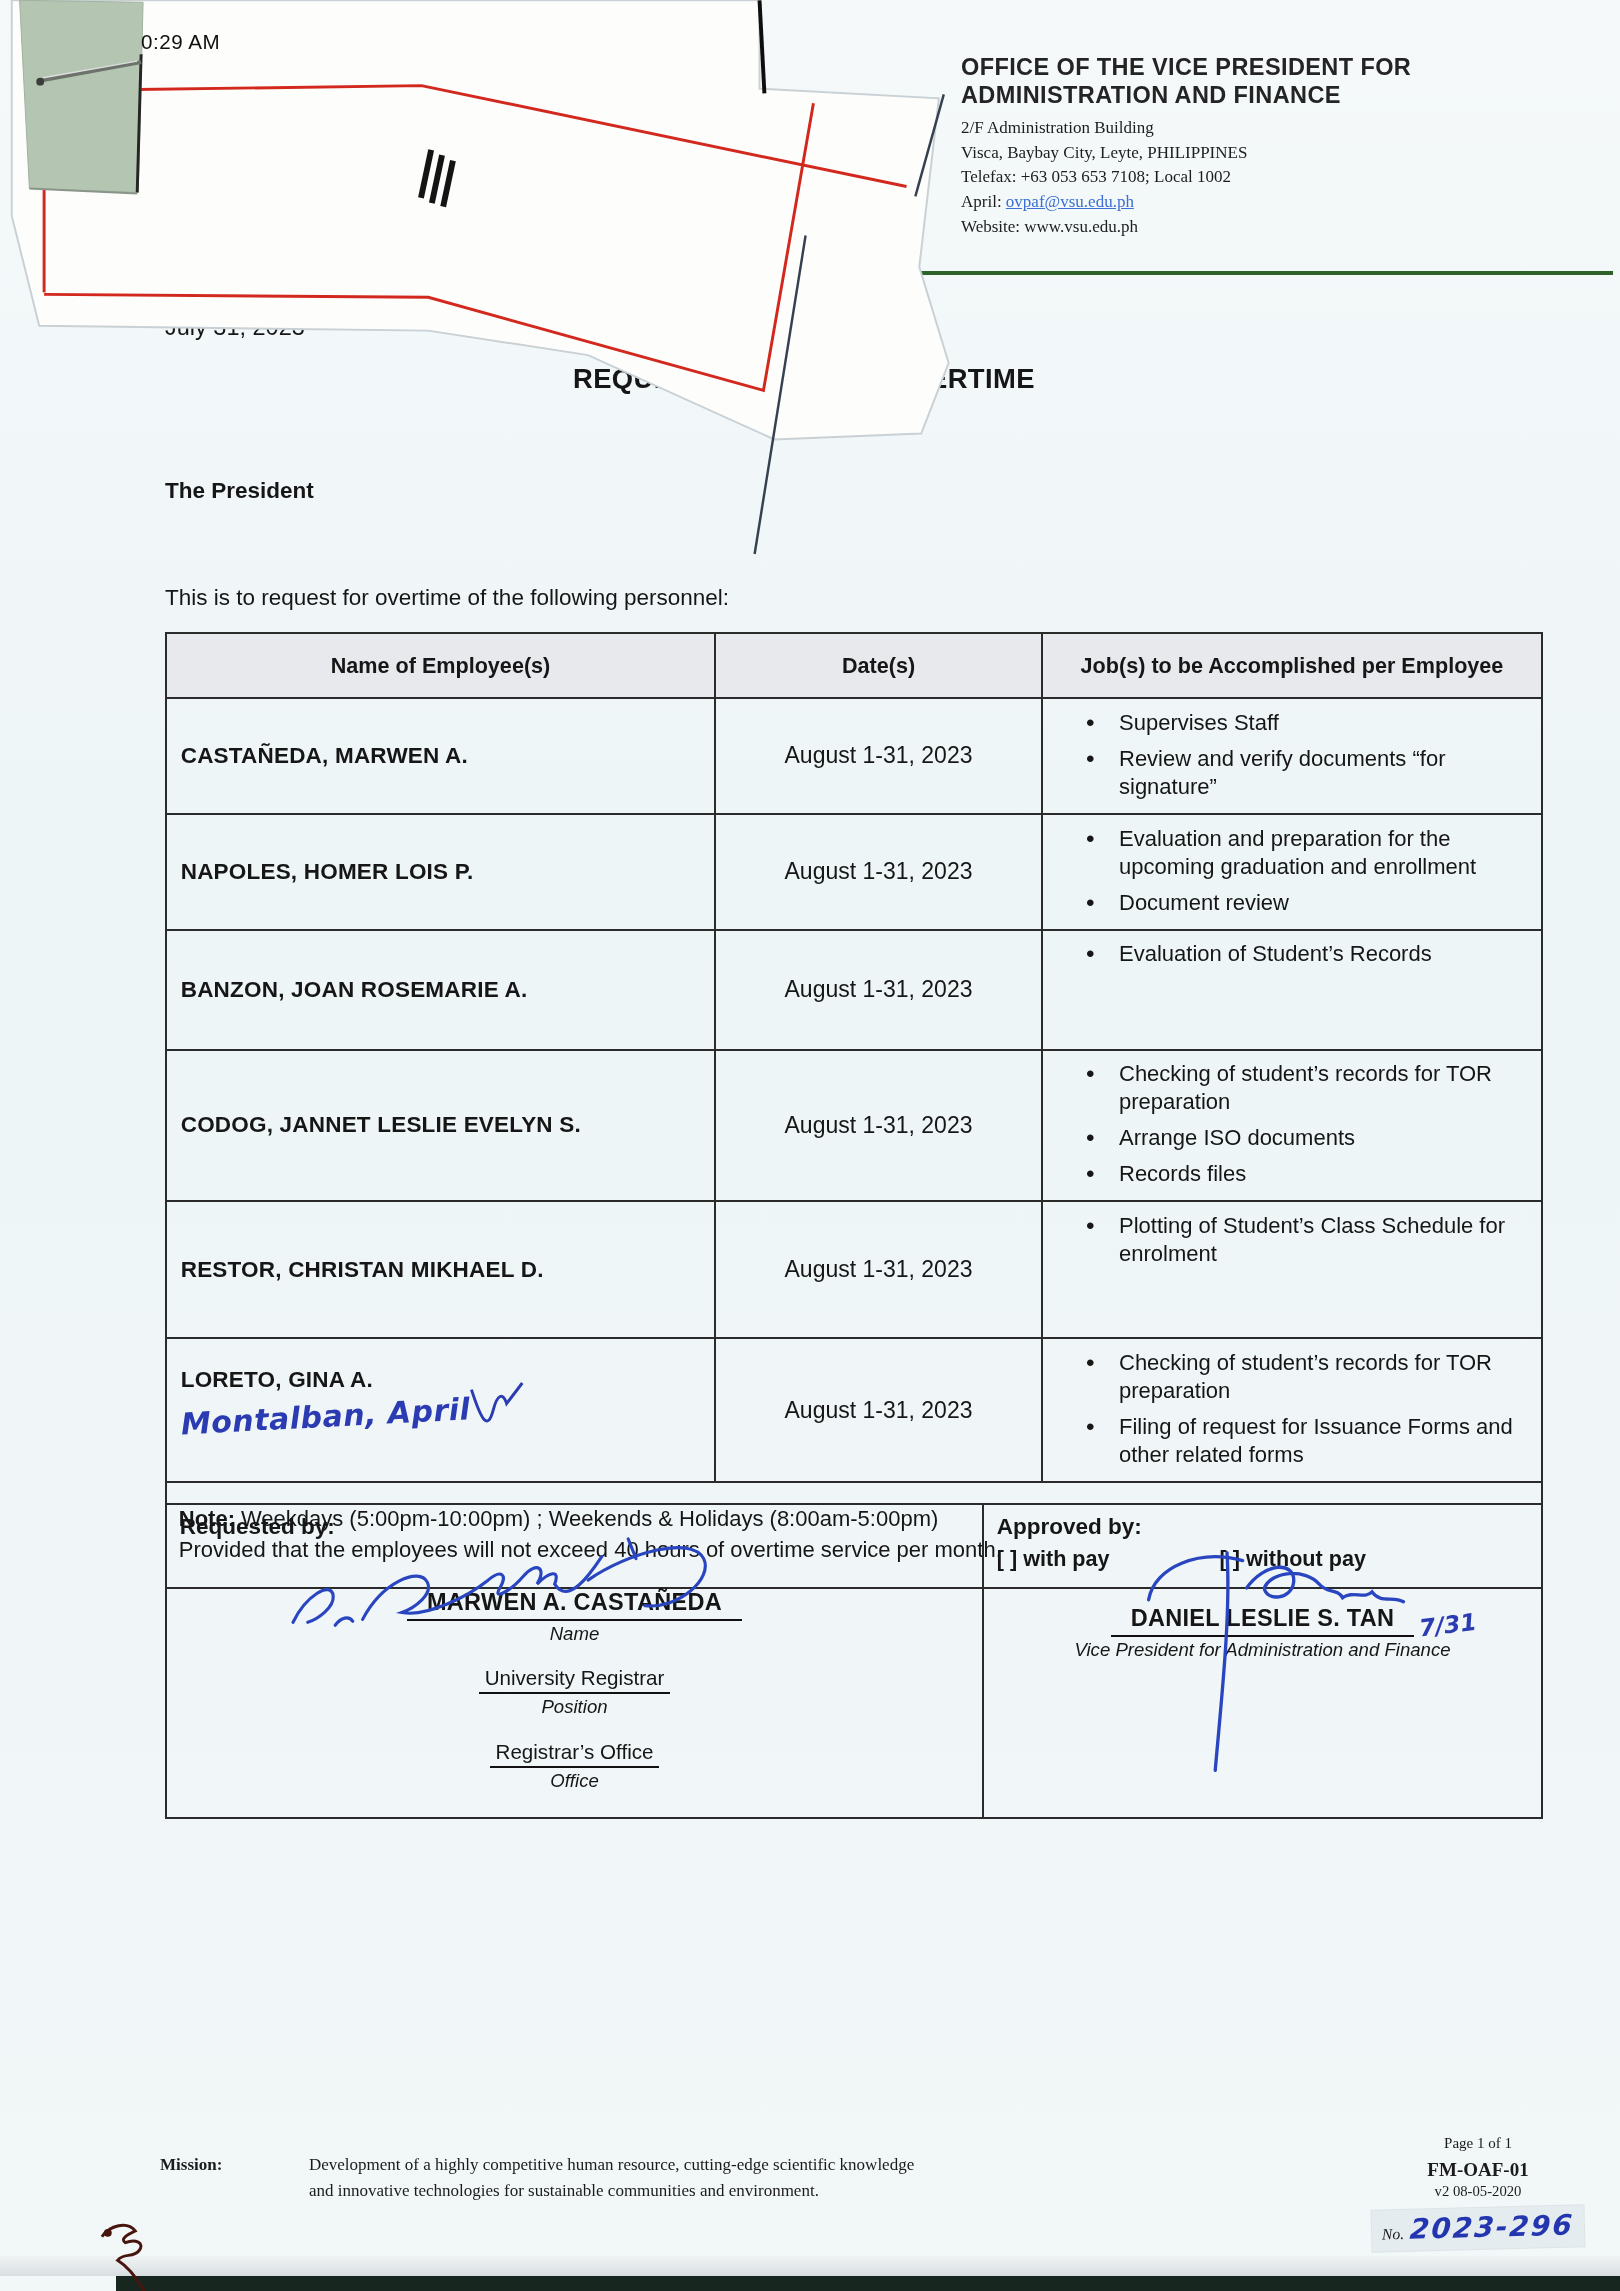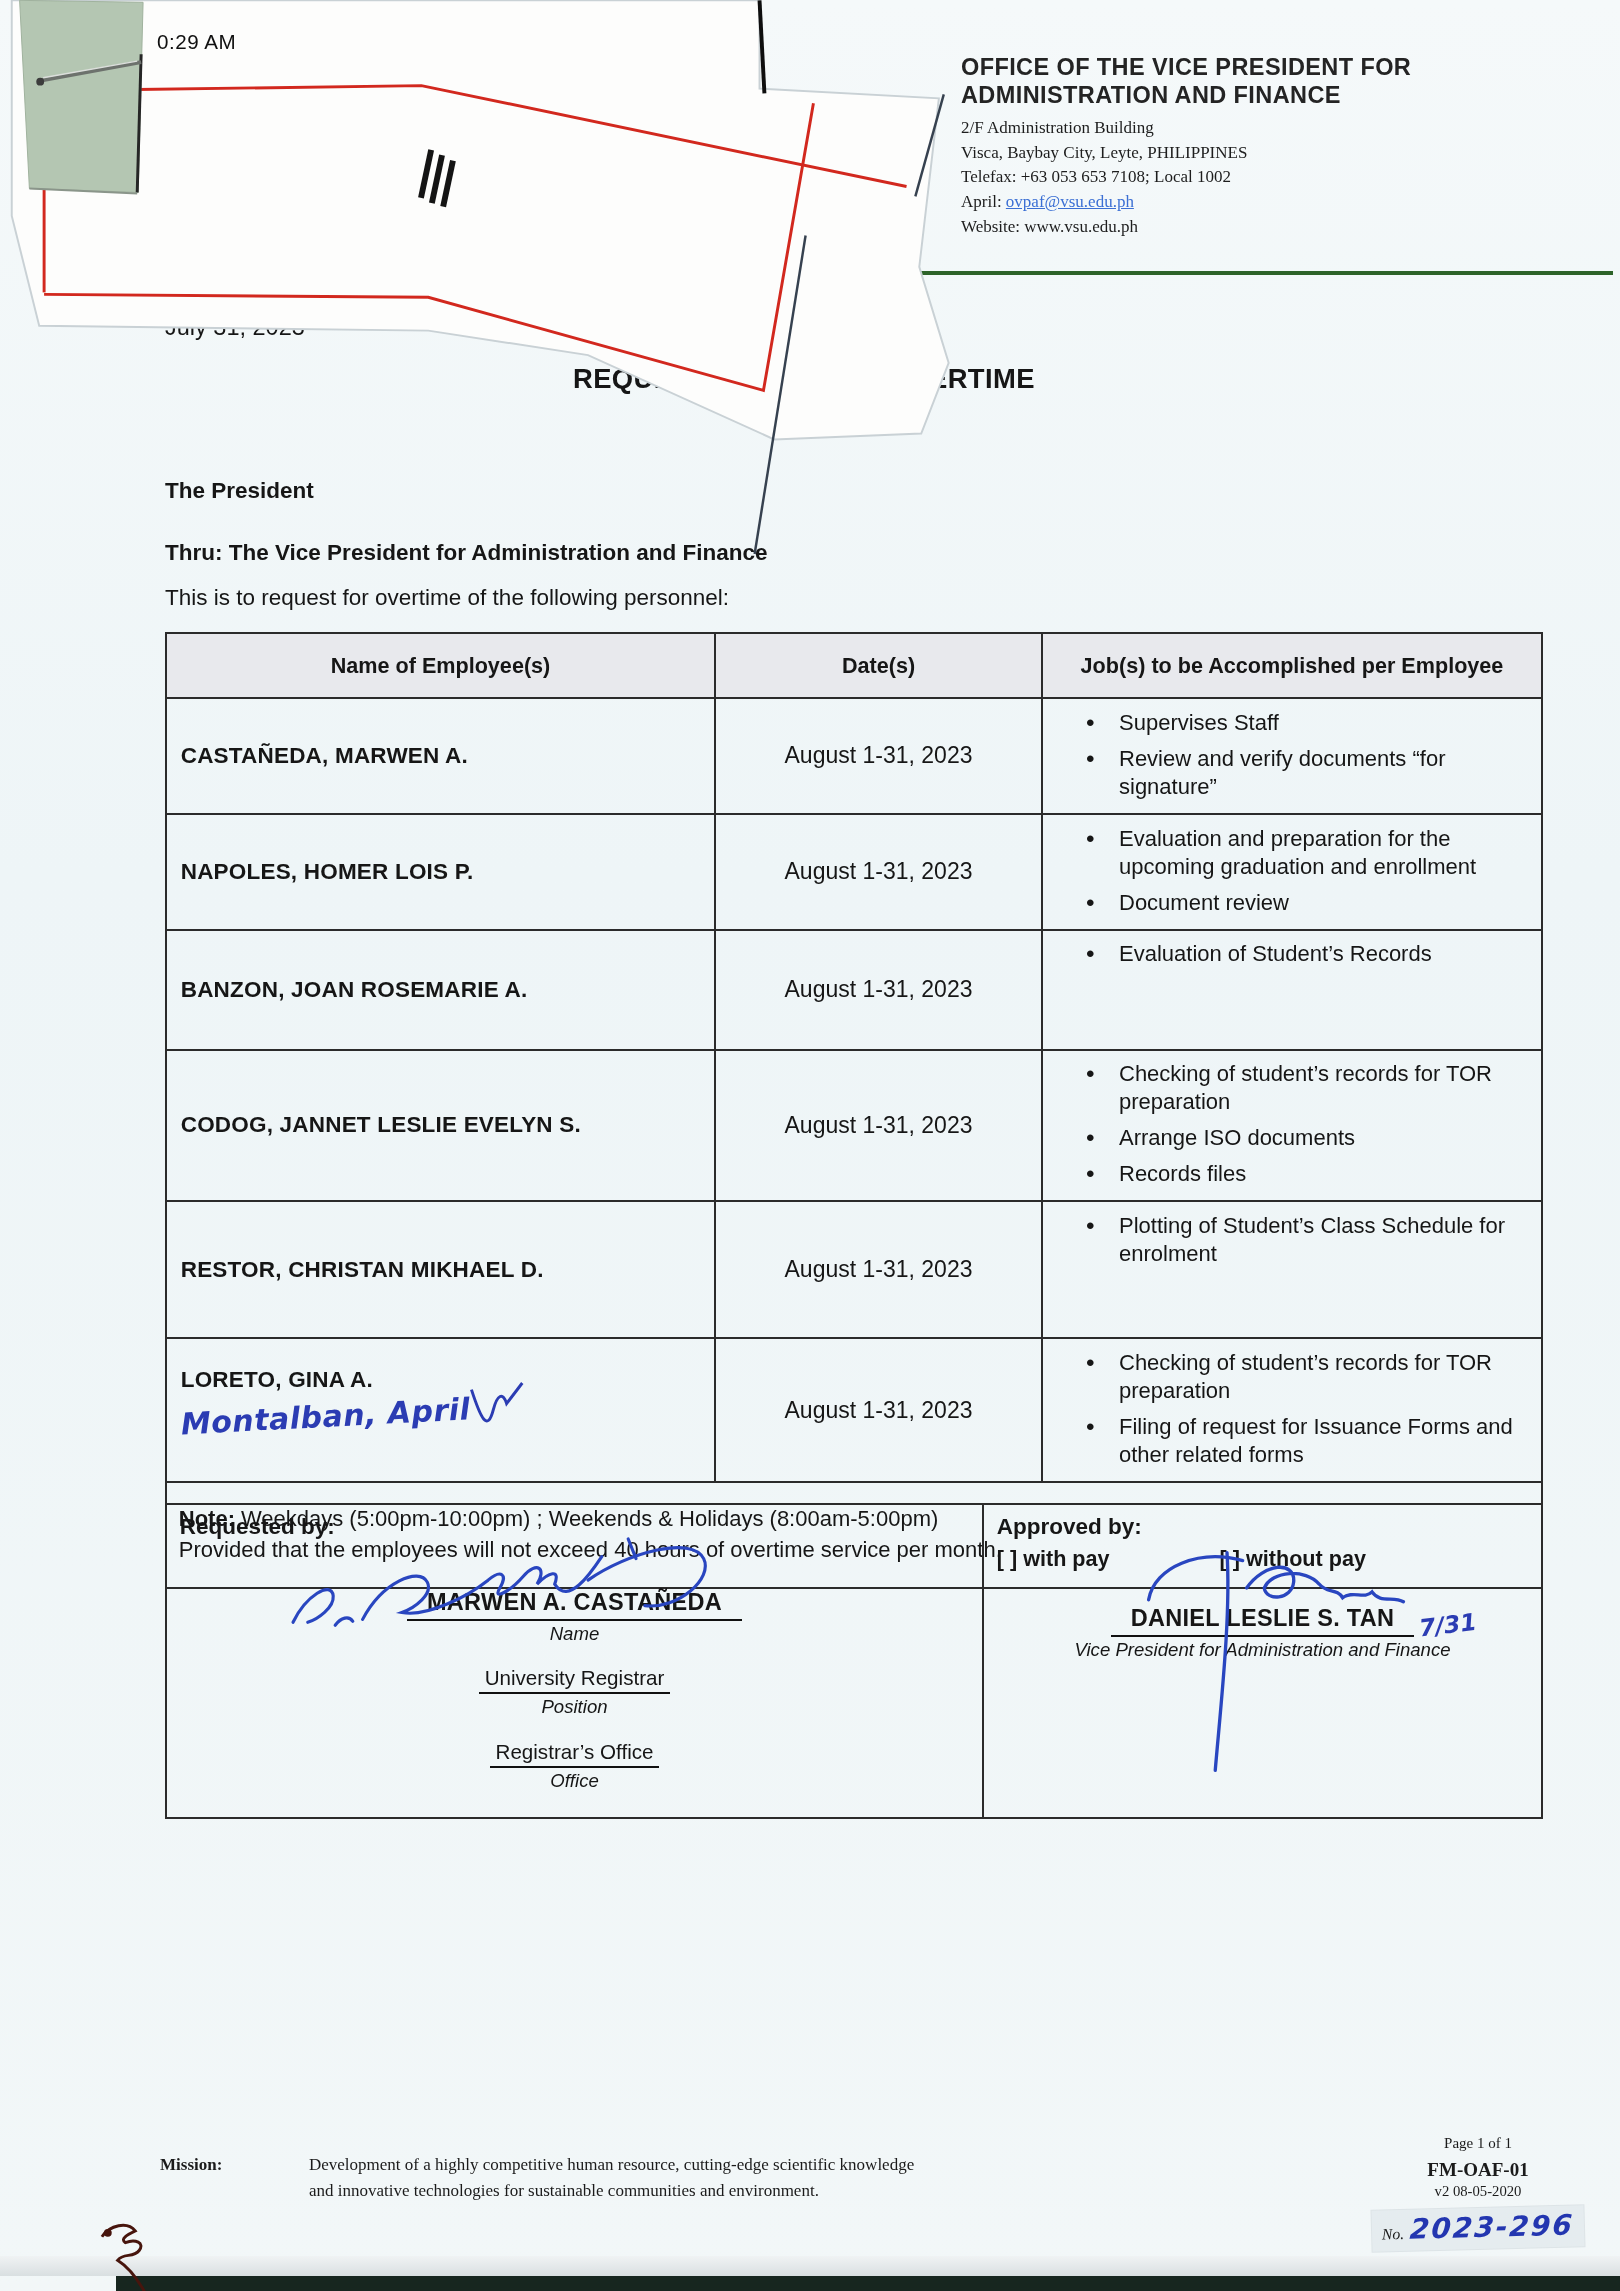--- a/index.html
+++ b/index.html
@@ -76,21 +76,21 @@
   .no-box{display:inline-block;margin-top:7.8px;background:#e5ecef;padding:2.9px 9.8px 4.9px;transform:rotate(-1.5deg);
           box-shadow:0 0 0 1px #dde4e7;}
   .no-label{font-style:italic;font-size:15.7px;margin-right:5.9px;}
   .no-value{font-family:"DejaVu Sans",sans-serif;font-style:italic;font-weight:bold;font-size:28px;
             color:#2336b0;letter-spacing:2px;transform:skewX(-6deg);display:inline-block;}
 
   .strip-light{position:absolute;left:0;top:2256px;width:1620px;height:19.6px;
                background:linear-gradient(180deg,#f0f3f4,#d9dfe1);}
   .strip-dark{position:absolute;left:116px;top:2276px;width:1505px;height:15.7px;background:#17261f;}
 
-  .scan-time{position:absolute;left:157px;top:30px;font-size:20.6px;color:#101010;z-index:6;letter-spacing:0.5px;}
+  .scan-time{position:absolute;left:141px;top:30px;font-size:20.6px;color:#101010;z-index:6;letter-spacing:0.5px;}
 
   .overlay{position:absolute;left:0;top:0;z-index:5;pointer-events:none;}
 </style>
 </head>
 <body>
 
 <div class="page">
 
   <div class="org-name">
     <div>OFFICE OF THE VICE PRESIDENT FOR</div>
@@ -105,21 +105,20 @@
     </div>
     <div>
       <span>Website: </span><span>www.vsu.edu.ph</span>
     </div>
   </div>
   <div class="green-rule"></div>
 
   <div class="doc-date">July 31, 2023</div>
   <div class="doc-title">REQUEST TO RENDER OVERTIME</div>
   <div class="doc-to">The President</div>
-  <div class="doc-thru">Thru: The Vice President for Administration and Finance</div>
   <div class="doc-intro">This is to request for overtime of the following personnel:</div>
 
   <table class="main-table">
     <colgroup>
         <col style="width:549px">
         <col style="width:327px">
         <col style="width:500px">
       </colgroup>
     <thead>
       <tr>

